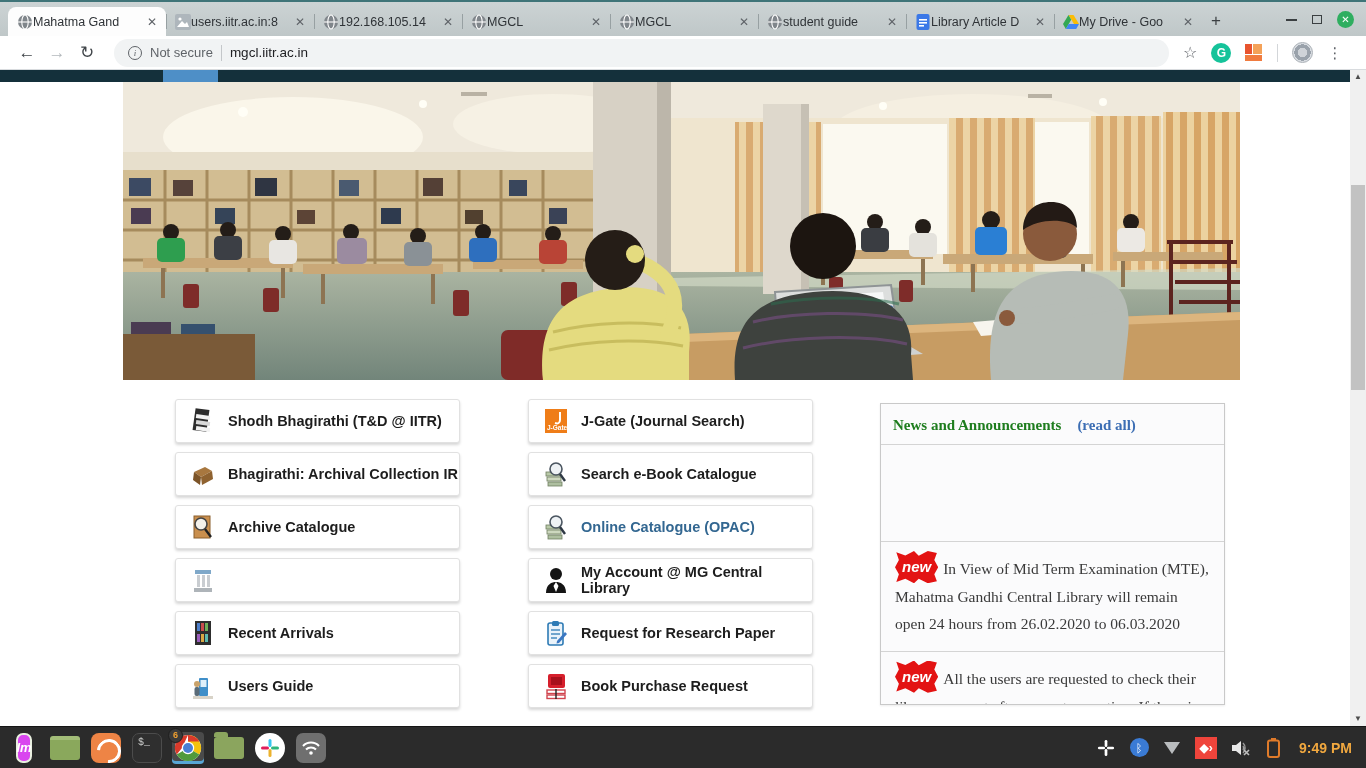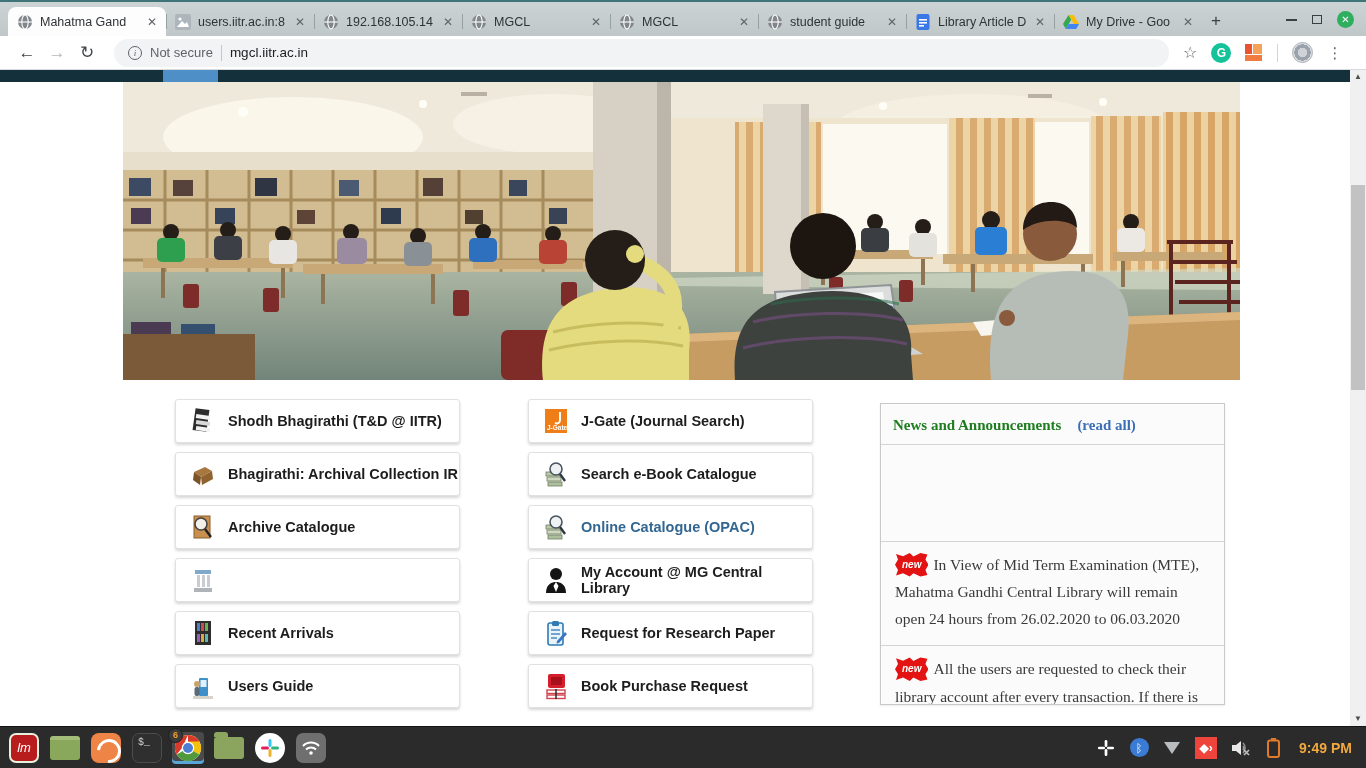--- a/index.html
+++ b/index.html
@@ -1,20 +1,20 @@
 <!DOCTYPE html>
 <html><head>
 <meta charset="utf-8">
 <style>
   * { box-sizing: border-box; margin: 0; padding: 0; }
   html,body { width:1366px; height:768px; overflow:hidden; font-family:"Liberation Sans", sans-serif; background:#fff; }
 
   
   #titlebar { height:36px; background:linear-gradient(#ccd3d4,#bfc7c8); border-top:2px solid #3f7478; display:flex; align-items:flex-end; padding-left:8px; position:relative; }
-  .tab { height:29px; display:flex; align-items:center; gap:7px; padding:0 9px; width:148px; font-size:12.5px; color:#2f3337; position:relative; }
+  .tab { height:29px; display:flex; align-items:center; padding:0 9px; width:148px; font-size:12.5px; color:#2f3337; position:relative; }
   .tab.active { background:#fdfdfd; border-radius:8px 8px 0 0; width:158px; }
   .tab:not(.active):not(:first-child)::before { content:""; position:absolute; left:0; top:7px; height:15px; width:1px; background:#97a0a2; }
   .tab-title { flex:1; overflow:hidden; white-space:nowrap; }
   .tab-close { color:#5f6368; font-size:12px; flex:none; cursor:default; }
   .favicon { width:16px; height:16px; flex:none; }
   .newtab-btn { width:28px; height:28px; margin-bottom:1px; display:flex; align-items:center; justify-content:center; font-size:17px; color:#3c4043; }
   #win-controls { margin-left:auto; display:flex; align-items:center; gap:15px; padding:0 12px 8px 6px; }
   .wc-min { width:11px; height:2px; background:#3a3f41; }
   .wc-max { width:10px; height:9px; border:1.5px solid #3a3f41; }
   .wc-close { width:17px; height:17px; border-radius:50%; background:#2fae60; color:#fff; font-size:10px; display:flex; align-items:center; justify-content:center; }
@@ -47,33 +47,33 @@
   .ql-btn { width:285px; height:44px; background:#fff; border:1px solid #e1e1e1; border-radius:3px; box-shadow:0 2px 3px rgba(0,0,0,.16); margin-bottom:9px; display:flex; align-items:center; padding-left:15px; gap:13px; font-weight:bold; font-size:14.5px; color:#1d1d1d; cursor:pointer; }
   .ql-btn .q-icon { width:24px; height:28px; flex:none; }
   .ql-btn.link-blue { color:#336791; }
 
   #news-panel { position:absolute; left:880px; top:333px; width:345px; height:302px; border:1px solid #c9c9c9; background:#fbfbfc; box-shadow:0 1px 2px rgba(0,0,0,.08); overflow:hidden; font-family:"Liberation Serif", serif; }
   #news-header { display:flex; gap:16px; padding:13px 12px 10px; border-bottom:1px solid #d4d4d4; font-size:15px; font-weight:bold; }
   #news-title { color:#1e7d1e; }
   #news-readall { color:#3c6eb4; cursor:pointer; }
   #news-spacer { height:96px; }
   .news-item { padding:9px 14px 13px; font-size:15.5px; line-height:1.75; color:#3a3a3a; border-top:1px solid #d4d4d4; }
-  .new-badge { display:inline-block; background:#e31313; color:#fff; font-family:"Liberation Sans",sans-serif; font-size:10px; font-weight:bold; font-style:italic; padding:3px 7px; margin-right:5px; vertical-align:2px;
+  .new-badge { display:inline-block; background:#e31313; color:#fff; font-family:"Liberation Sans",sans-serif; font-size:15px; font-weight:bold; font-style:italic; padding:3px 7px; margin-right:5px; vertical-align:2px;
     clip-path:polygon(0% 50%,9% 28%,3% 4%,24% 14%,44% 0%,55% 15%,76% 0%,97% 6%,91% 28%,100% 50%,91% 72%,97% 94%,76% 100%,55% 86%,44% 100%,24% 86%,3% 96%,9% 72%); }
 
   
   #scrollbar { position:absolute; top:70px; right:0; bottom:42px; width:16px; background:#f0f0f0; }
   .sb-arrow { position:absolute; left:0; right:0; height:14px; color:#4d4d4d; font-size:8px; text-align:center; line-height:14px; }
   .sb-arrow.up { top:0; } .sb-arrow.down { bottom:0; }
   #sb-thumb { position:absolute; left:1px; right:1px; top:115px; height:205px; background:#c2c2c2; }
 
   
   #taskbar { position:absolute; bottom:0; left:0; width:100%; height:42px; background:#2b2b2b; border-top:1px solid #151515; display:flex; align-items:center; padding:0 8px; gap:9px; }
   .tb-launch { width:32px; height:32px; border-radius:6px; display:flex; align-items:center; justify-content:center; position:relative; flex:none; }
-  .mint-ic { background:#b91c1c; border:2px solid #e9f0e0; border-radius:7px; color:#fff; font-weight:normal; font-size:13px; font-style:italic; width:30px; height:30px; display:flex; align-items:center; justify-content:center; }
+  .mint-ic { background:#d946ef; border:2px solid #e9f0e0; border-radius:7px; color:#fff; font-weight:bold; font-size:13px; font-style:italic; width:16px; height:30px; display:flex; align-items:center; justify-content:center; }
   .desk-ic { width:30px; height:24px; background:#8aa85c; border-radius:3px; border-top:4px solid #a3bd78; }
   .ff-ic { width:30px; height:30px; border-radius:8px; background:#ee8445; position:relative; overflow:hidden; }
   .ff-ic::after { content:""; position:absolute; left:6px; top:6px; width:18px; height:18px; border-radius:50%; border:3px solid #fff; border-left-color:transparent; transform:rotate(-40deg); }
   .term-ic { width:30px; height:30px; border-radius:7px; background:#2f2f2f; border:1px solid #4c4c4c; color:#cfd0cf; font-family:"Liberation Mono",monospace; font-size:10px; display:flex; align-items:flex-start; justify-content:flex-start; padding:3px 0 0 5px; }
   .chrome-active { background:#4a4a4a; border-radius:4px; box-shadow:inset 0 -3px 0 #58a6d6; }
   .chrome-badge { position:absolute; top:-4px; left:-4px; width:15px; height:15px; border-radius:50%; background:#3b3b3b; border:1px solid #1f1f1f; color:#f0a030; font-size:9px; font-weight:bold; display:flex; align-items:center; justify-content:center; }
   .folder-ic { width:30px; height:22px; background:#8ba55e; border-radius:3px; position:relative; }
   .folder-ic::before { content:""; position:absolute; top:-5px; left:0; width:14px; height:5px; background:#8ba55e; border-radius:3px 3px 0 0; }
   .slack-ic { width:30px; height:30px; background:#fff; border-radius:50%; display:flex; align-items:center; justify-content:center; }
   .wifi-ic { width:30px; height:30px; background:#6f6f6f; border-radius:7px; display:flex; align-items:center; justify-content:center; }

